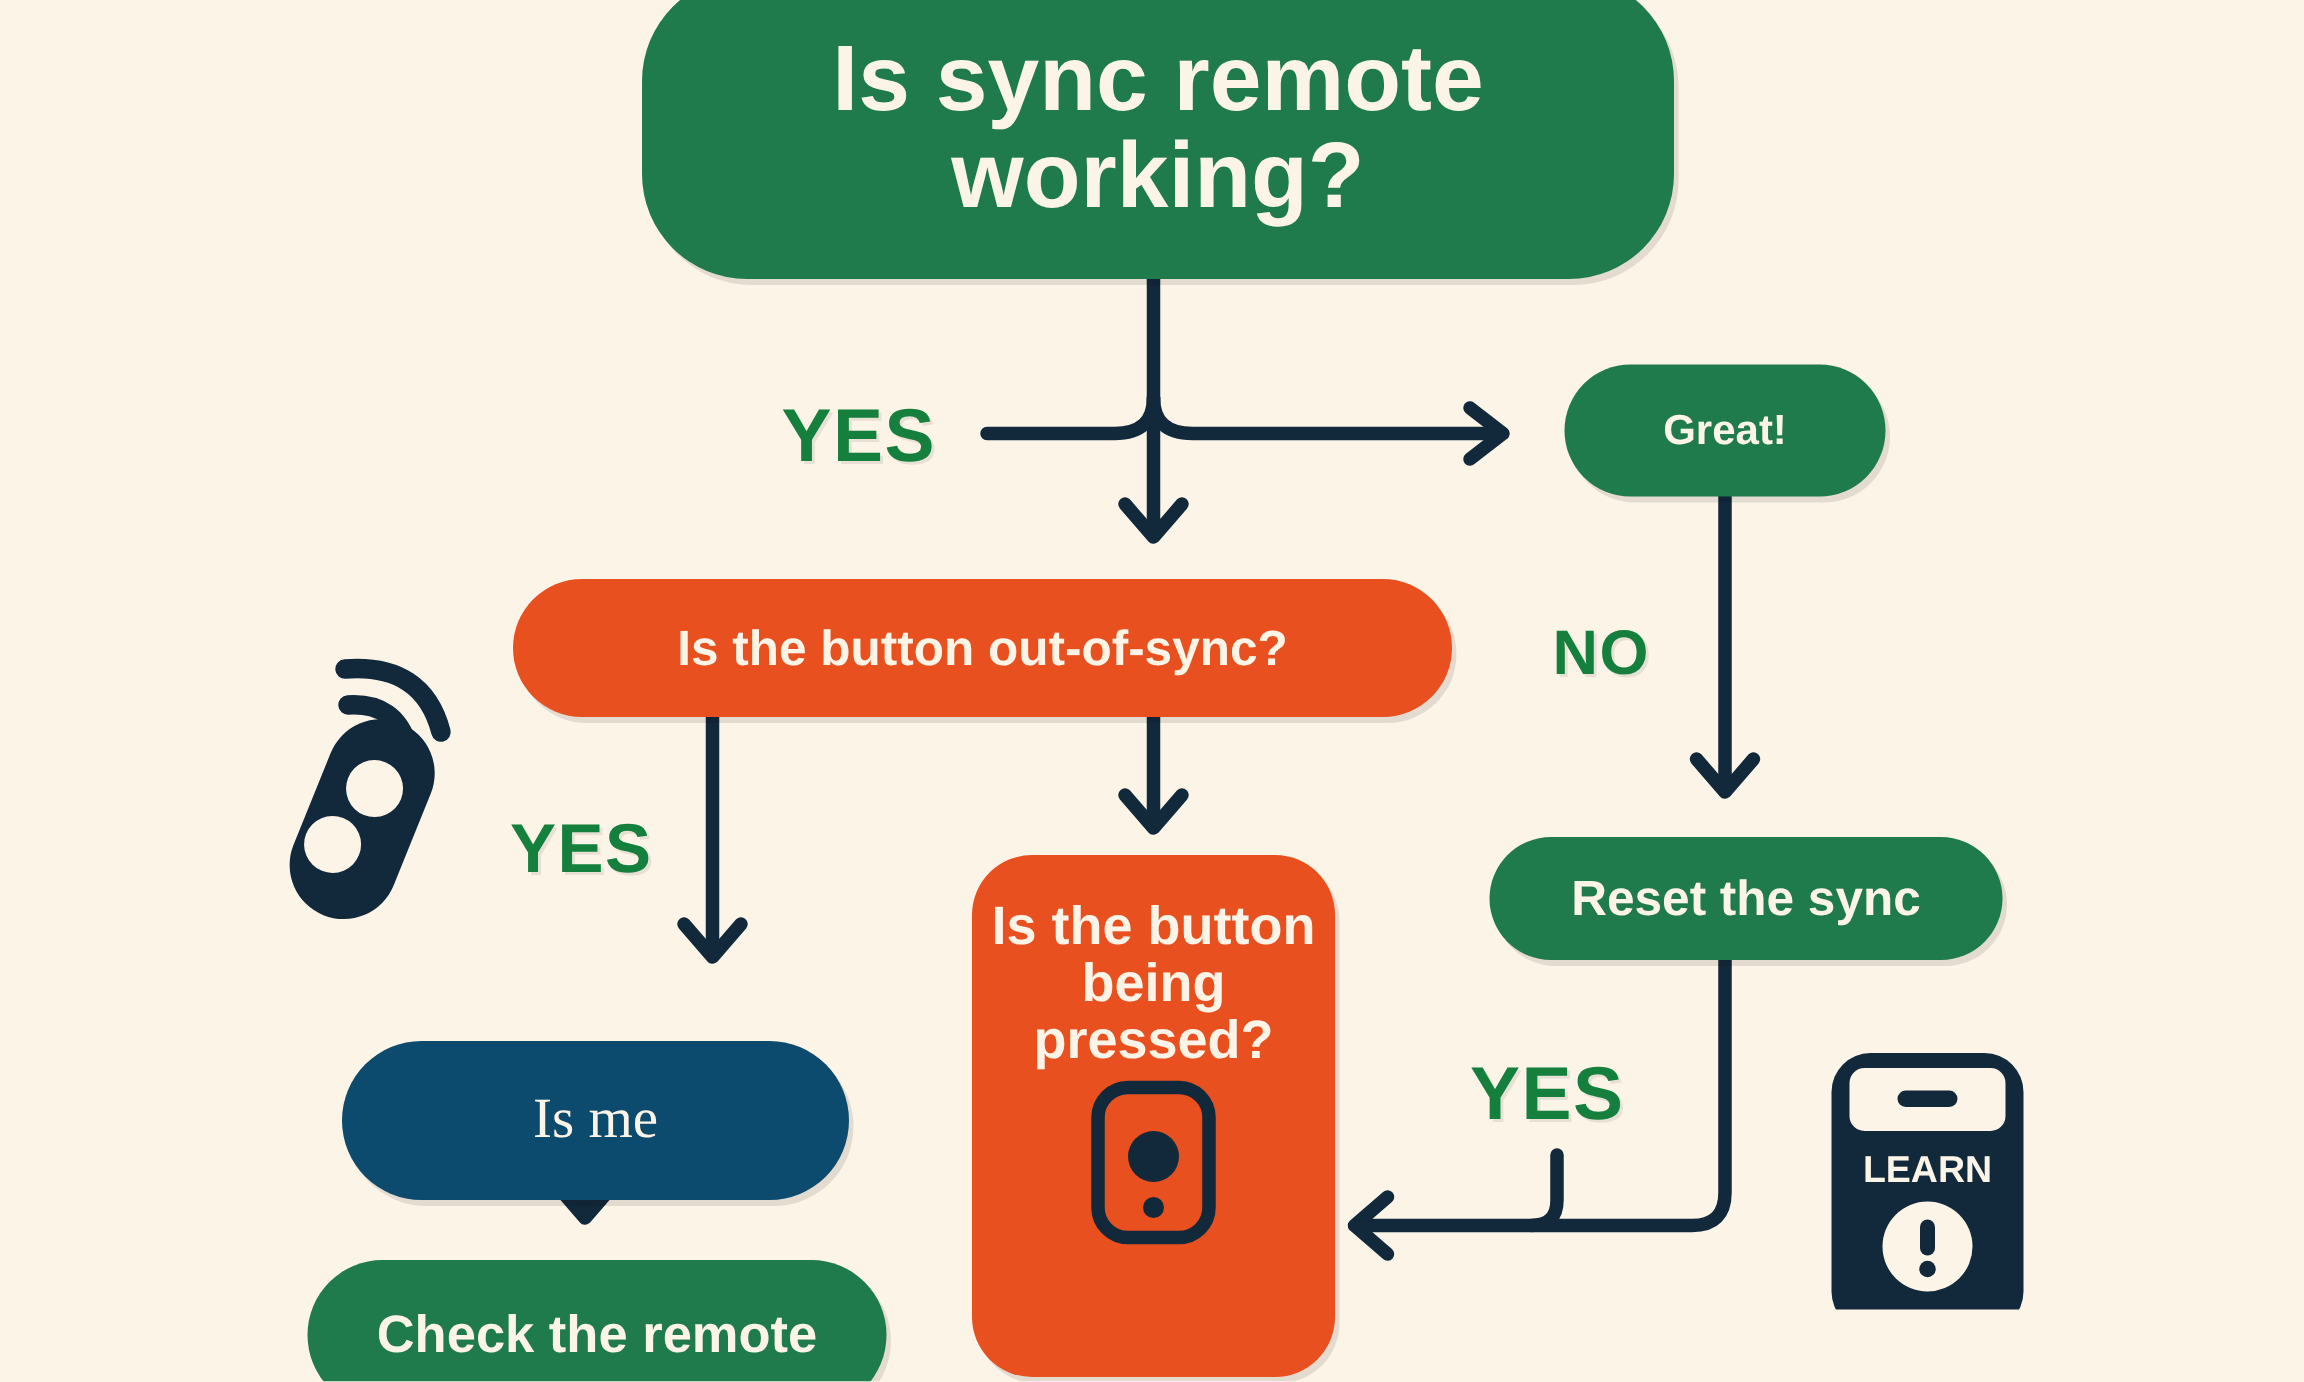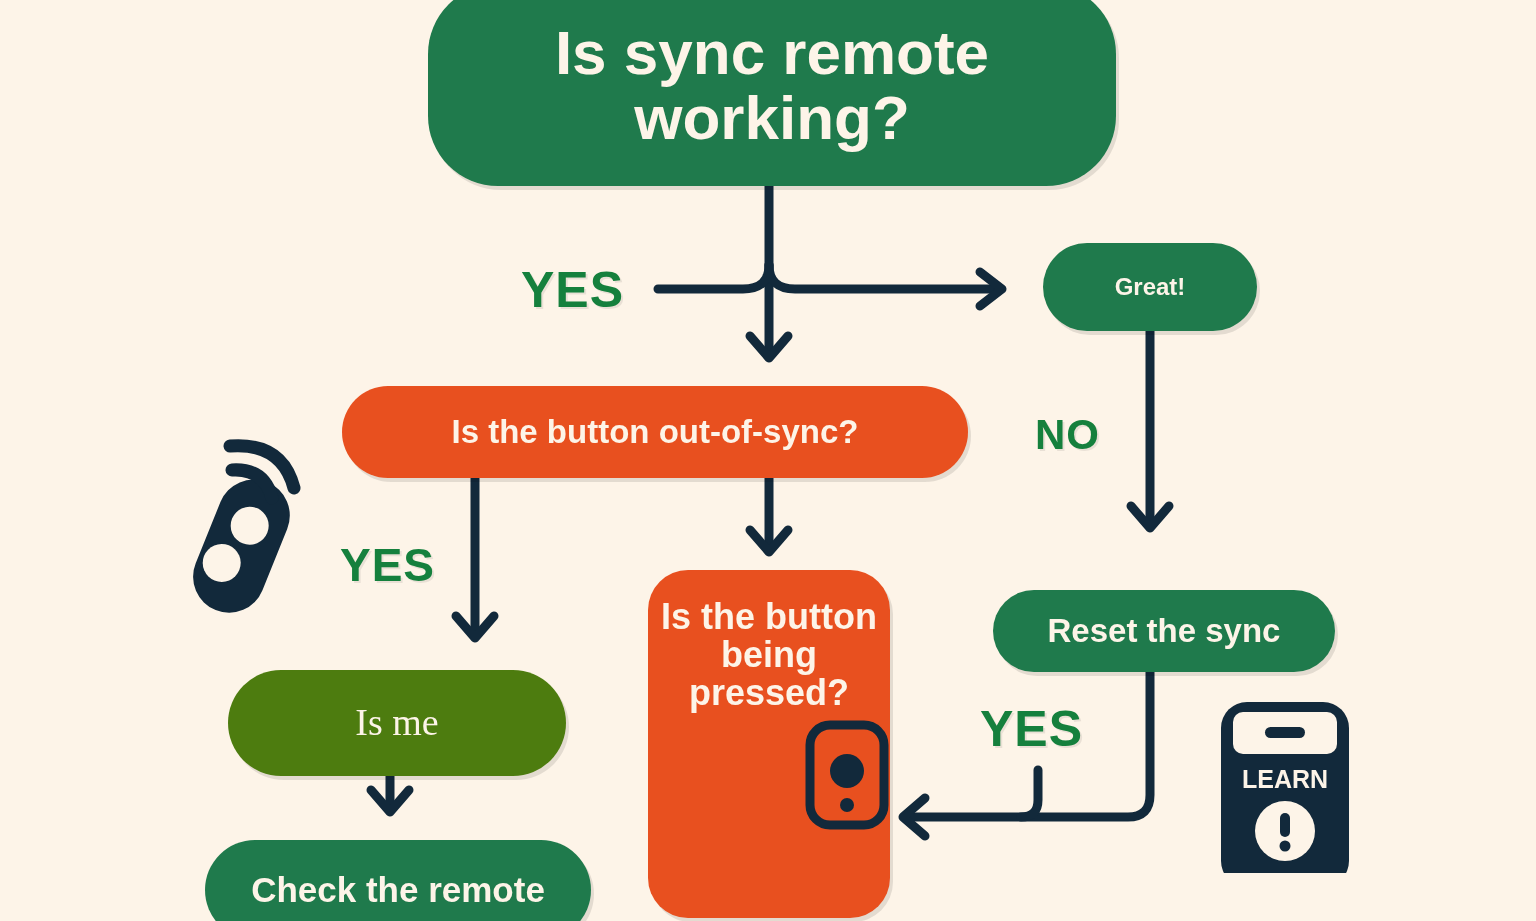--- a/index.html
+++ b/index.html
@@ -34,21 +34,21 @@
   
   #node-root {
     left: 428px; top: -16px; width: 688px; height: 202px;
     border-radius: 70px;
     font-size: 62px;
     padding: 0 40px;
   }
   #node-great {
     left: 1043px; top: 243px; width: 214px; height: 88px;
     border-radius: 44px;
-    font-size: 24px;
+    font-size: 28px;
   }
   #node-outofsync {
     left: 342px; top: 386px; width: 626px; height: 92px;
     border-radius: 46px;
     font-size: 33px;
   }
   #node-isme {
     left: 228px; top: 670px; width: 338px; height: 106px;
     border-radius: 53px;
     font-size: 38px;
@@ -60,28 +60,26 @@
     border-radius: 50px;
     font-size: 35px;
   }
   #node-buttonpressed {
     left: 648px; top: 570px; width: 242px; height: 348px;
     border-radius: 40px;
     font-size: 36px;
     flex-direction: column;
     justify-content: flex-start;
     padding-top: 28px;
-    align-items: flex-end;
   }
   #node-buttonpressed .node-text { display: block; }
   #node-resetsync {
     left: 993px; top: 558px; width: 342px; height: 82px;
     border-radius: 41px;
     font-size: 33px;
-    margin-top: 32px;
   }
 
   
   .edge-label {
     position: absolute;
     color: #15803d;
     font-weight: bold;
     font-family: "Liberation Sans", sans-serif;
     text-shadow: 2px 2px 0 rgba(0,0,0,0.08);
   }
@@ -154,21 +152,21 @@
   </div>
 
   <div id="node-great" class="node node-green" style="background: rgb(31, 122, 76);">
     <span>Great!</span>
   </div>
 
   <div id="node-outofsync" class="node node-orange" style="background: rgb(232, 80, 31);">
     <span>Is the button out-of-sync?</span>
   </div>
 
-  <div id="node-isme" class="node node-orange" style="background: #4d7c0f;">
+  <div id="node-isme" class="node node-orange" style="background: #0c4a6e; margin-top: 24px;">
     <span>Is me</span>
   </div>
 
   <div id="node-checkremote" class="node node-green" style="background: rgb(31, 122, 76);">
     <span>Check the remote</span>
   </div>
 
   <div id="node-buttonpressed" class="node node-orange" style="background: rgb(232, 80, 31);">
     <span class="node-text">Is the button being pressed?</span>
     <svg id="icon-inline-device" viewBox="0 0 86 112">

